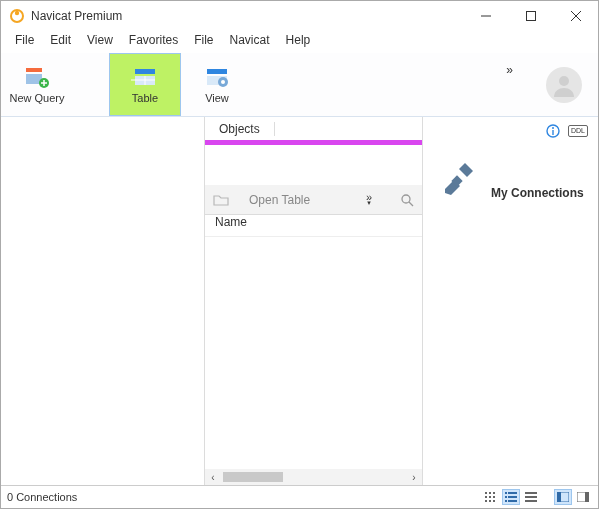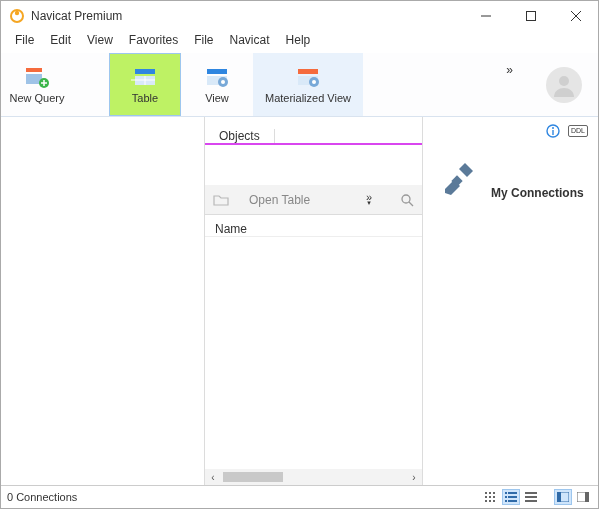--- a/index.html
+++ b/index.html
@@ -22,27 +22,27 @@
   .tool-btn.wide { width: 110px; }
   .tool-gap { width: 36px; }
   .tool-more { position: absolute; right: 85px; top: 10px; font-size: 12px; color: #333; }
   .avatar { position: absolute; right: 16px; top: 14px; width: 36px; height: 36px; background: #e5e5e5; border-radius: 50%; display:flex; align-items:center; justify-content:center;}
 
   .body { flex: 1; display: flex; min-height: 0; border-bottom: 1px solid #ccc; }
   .left-pane { width: 204px; border-right: 1px solid #dcdcdc; }
   .mid-pane { flex: 1; display: flex; flex-direction: column; border-right: 1px solid #dcdcdc; min-width: 0; }
   .right-pane { width: 175px; display: flex; flex-direction: column; }
 
-  .tabbar { height: 28px; display: flex; align-items: flex-end; border-bottom: 2px solid #d946ef; }
+  .tabbar { height: 28px; display: flex; align-items: center; border-bottom: 5px solid #d946ef; }
   .tab { padding: 0 14px; display: flex; align-items: center; font-size: 12px; border-right: 1px solid #dcdcdc; background:#fff; }
   .tab.active { }
   .subtool { height: 30px; background: #f3f3f3; border-bottom: 1px solid #dcdcdc; display: flex; align-items: center; padding: 0 8px; gap: 20px; font-size: 12px; color: #888; margin-top: 40px; }
   .subtool .folder { width: 16px; height: 16px; }
   .subtool .more { margin-left: auto; margin-right:8px; font-size: 11px; color:#333; display:flex; flex-direction:column; align-items:center; line-height:6px;}
-  .colhead { height: 22px; border-bottom: 1px solid #eee; display: flex; align-items: flex-end; padding: 0 10px; font-size: 12px; }
+  .colhead { height: 22px; border-bottom: 1px solid #eee; display: flex; align-items: flex-start; padding: 0 10px; font-size: 12px; }
   .list { flex: 1; }
   .mid-scroll { height: 16px; background: #f3f3f3; display:flex; align-items:center; }
   .mid-scroll .arrow { width:16px; text-align:center; font-size:10px; color:#555;}
   .mid-scroll .thumb { width: 60px; height:10px; background:#c9c9c9; margin-left:2px;}
 
   .right-icons { height: 28px; display:flex; justify-content:flex-end; align-items:center; gap:8px; padding: 0 10px; }
   .right-body { flex:1; display:flex; flex-direction:column; align-items:center; padding-top: 14px; }
   .right-row { display:flex; align-items:center; gap:10px; width:100%; padding: 0 12px;}
   .right-row .txt { font-size: 12px; font-weight: 600; margin-top: 21px; }
 
@@ -128,31 +128,20 @@
       <span>
         <svg width="28" height="22" viewBox="0 0 28 22">
             <rect x="4" y="3" width="20" height="5" fill="#2f86e0"></rect>
             <rect x="4" y="10" width="20" height="9" fill="#d9e9f8"></rect>
             <circle cx="20" cy="16" r="5" fill="#78a9d8"></circle>
             <circle cx="20" cy="16" r="2" fill="#fff"></circle>
           </svg>
       </span>
       <span>View</span>
     </div>
-    <div class="tool-btn hover wide">
-      <span>
-        <svg width="28" height="22" viewBox="0 0 28 22">
-            <rect x="4" y="3" width="20" height="5" fill="#f56b3d"></rect>
-            <rect x="4" y="10" width="20" height="9" fill="#d9e9f8"></rect>
-            <circle cx="20" cy="16" r="5" fill="#78a9d8"></circle>
-            <circle cx="20" cy="16" r="2" fill="#fff"></circle>
-          </svg>
-      </span>
-      <span>Materialized View</span>
-    </div>
   </div>
   <div class="tool-more">»</div>
   <div class="avatar">
     <svg width="28" height="28" viewBox="0 0 28 28">
         <circle cx="14" cy="10" r="5" fill="#cfcfcf"></circle>
         <path d="M4 26c0-6 5-9 10-9s10 3 10 9z" fill="#cfcfcf"></path>
       </svg>
   </div>
 </div>
 

